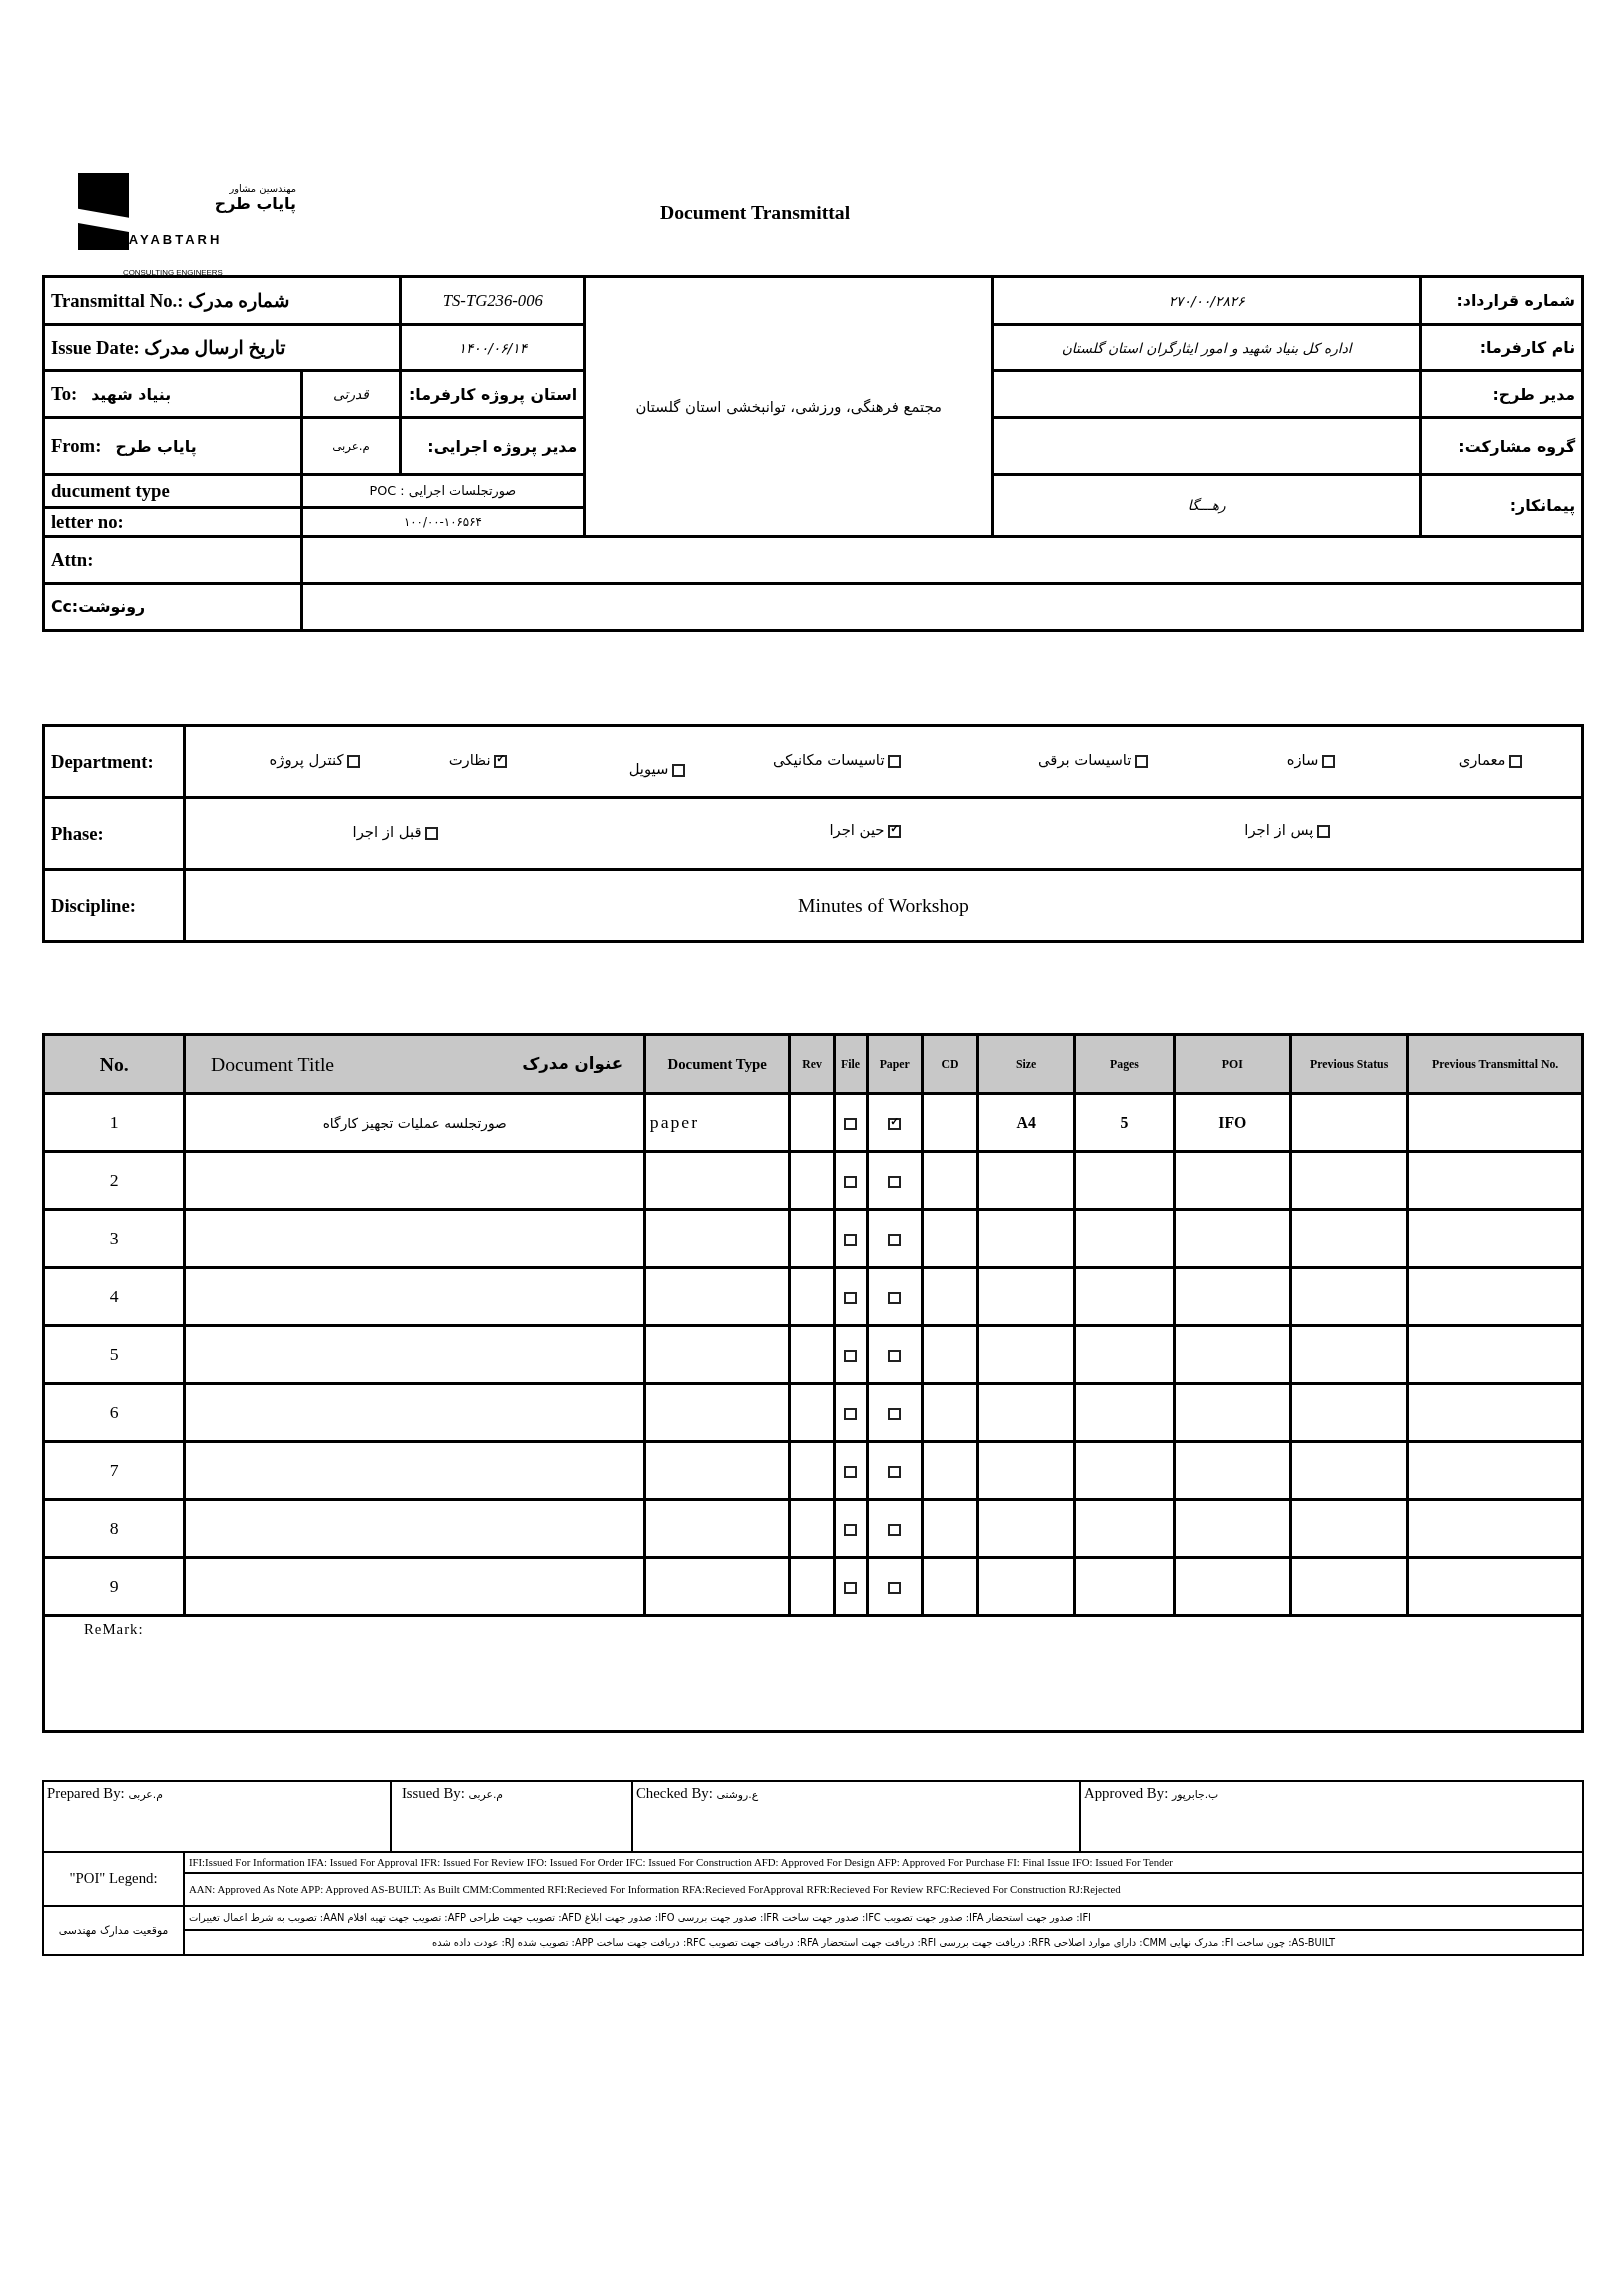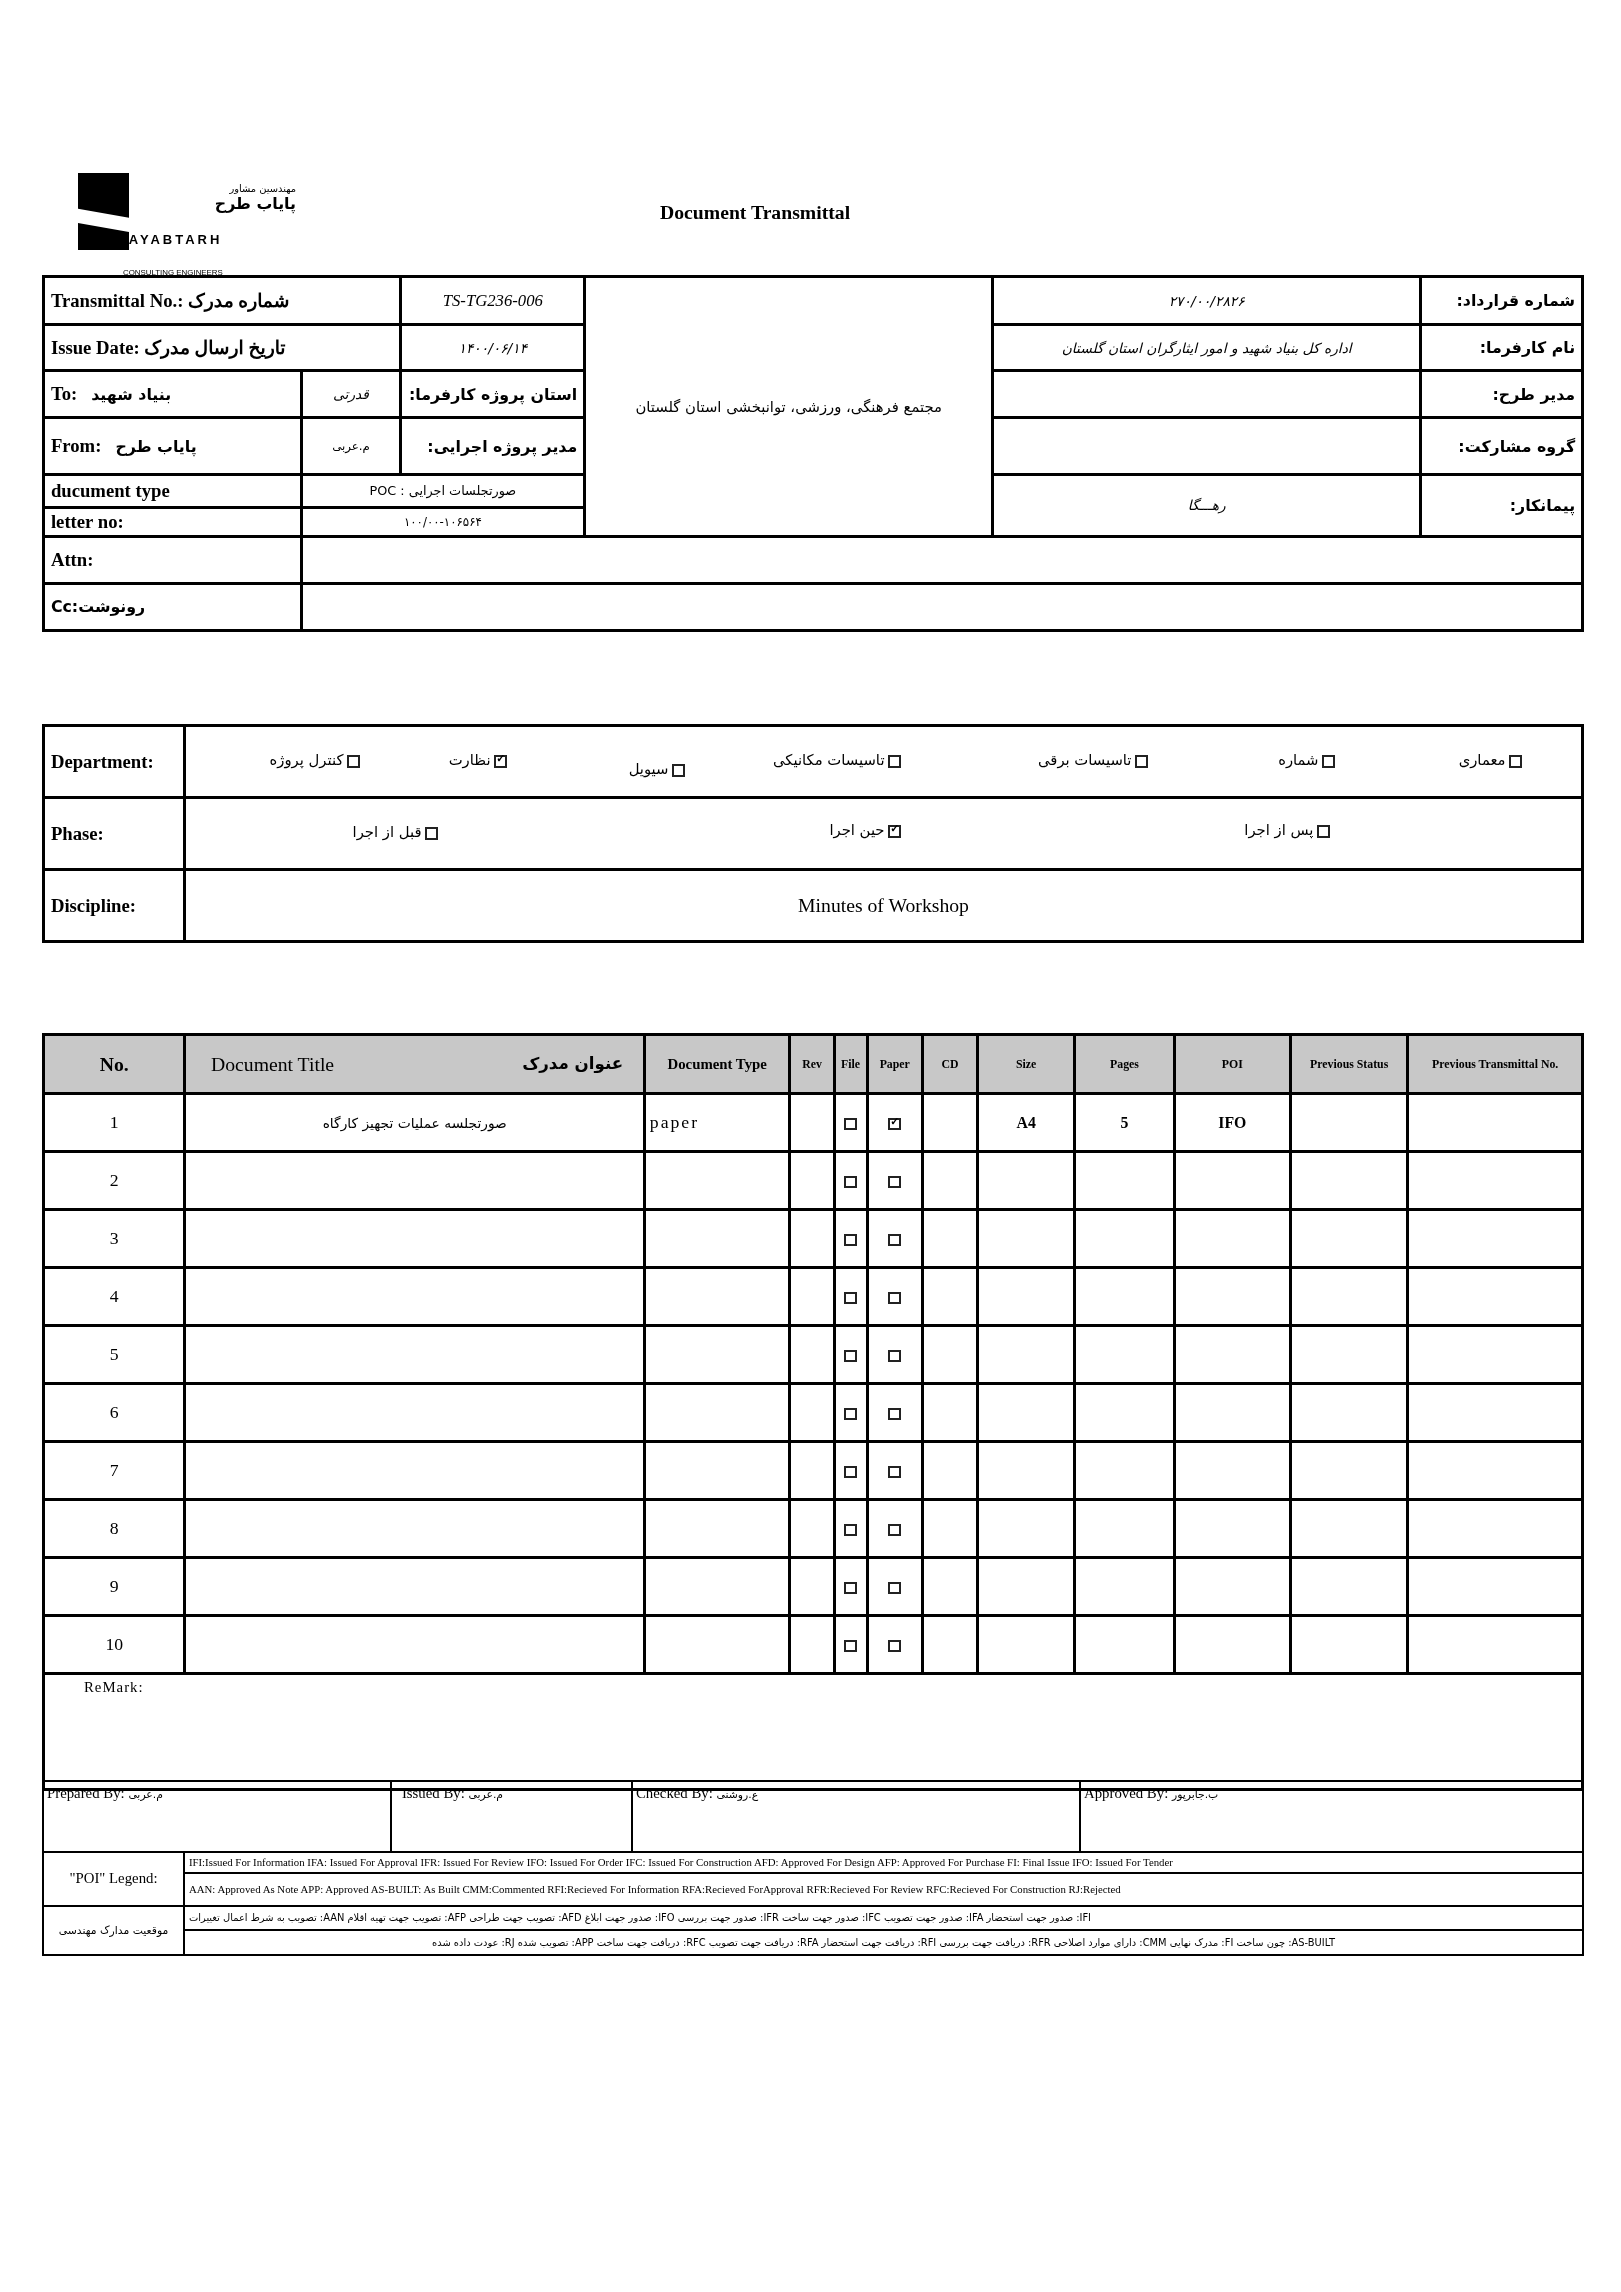--- a/index.html
+++ b/index.html
@@ -107,21 +107,21 @@
 <table style="left:42px; top:724px; width:1542px;">
   <colgroup>
       <col style="width:141px">
       <col>
     </colgroup>
   <tbody>
       <tr style="height:72px">
     <td class="lbl">Department:</td>
     <td style="position:relative">
       <span class="opt" style="right:59px;top:23.6px"><span class="cb"></span> <span class="fa">معماری</span></span>
-      <span class="opt" style="right:246px;top:23.6px"><span class="cb"></span> <span class="fa">شماره</span></span>
+      <span class="opt" style="right:246px;top:23.6px"><span class="cb"></span> <span class="fa">سازه</span></span>
       <span class="opt" style="right:433px;top:23.6px"><span class="cb"></span> <span class="fa">تاسیسات برقی</span></span>
       <span class="opt" style="right:680px;top:23.6px"><span class="cb"></span> <span class="fa">تاسیسات مکانیکی</span></span>
       <span class="opt" style="right:896px;top:33px"><span class="cb"></span> <span class="fa">سیویل</span></span>
       <span class="opt" style="right:1074px;top:23.6px"><span class="cb on"></span> <span class="fa">نظارت</span></span>
       <span class="opt" style="right:1221px;top:23.6px"><span class="cb"></span> <span class="fa">کنترل پروژه</span></span>
     </td>
   </tr>
   <tr style="height:72px">
     <td class="lbl">Phase:</td>
     <td style="position:relative">
@@ -291,34 +291,20 @@
         <td></td>
         <td><span class="cb"></span></td>
         <td><span class="cb"></span></td>
         <td></td>
         <td style="font-weight:bold;font-size:15.8px"></td>
         <td style="font-weight:bold;font-size:15.8px"></td>
         <td style="font-weight:bold;font-size:15.8px"></td>
         <td></td>
         <td></td>
       </tr>
-      <tr>
-        <td>10</td>
-        <td style="font-family:&quot;DejaVu Sans&quot;,sans-serif;font-size:13.8px;direction:rtl"></td>
-        <td style="text-align:left;padding-left:3.9px;letter-spacing:2px"></td>
-        <td></td>
-        <td><span class="cb"></span></td>
-        <td><span class="cb"></span></td>
-        <td></td>
-        <td style="font-weight:bold;font-size:15.8px"></td>
-        <td style="font-weight:bold;font-size:15.8px"></td>
-        <td style="font-weight:bold;font-size:15.8px"></td>
-        <td></td>
-        <td></td>
-      </tr>
     </tbody>
   <tbody>
       <tr style="height:116px">
     <td colspan="12" style="vertical-align:top;padding:3.9px 39px;font-size:14.8px;letter-spacing:1px">ReMark:</td>
   </tr>
 </tbody>
   </table>
 
 <table class="thin" style="left:42px; top:1780px; width:1542px;">
   <colgroup>

